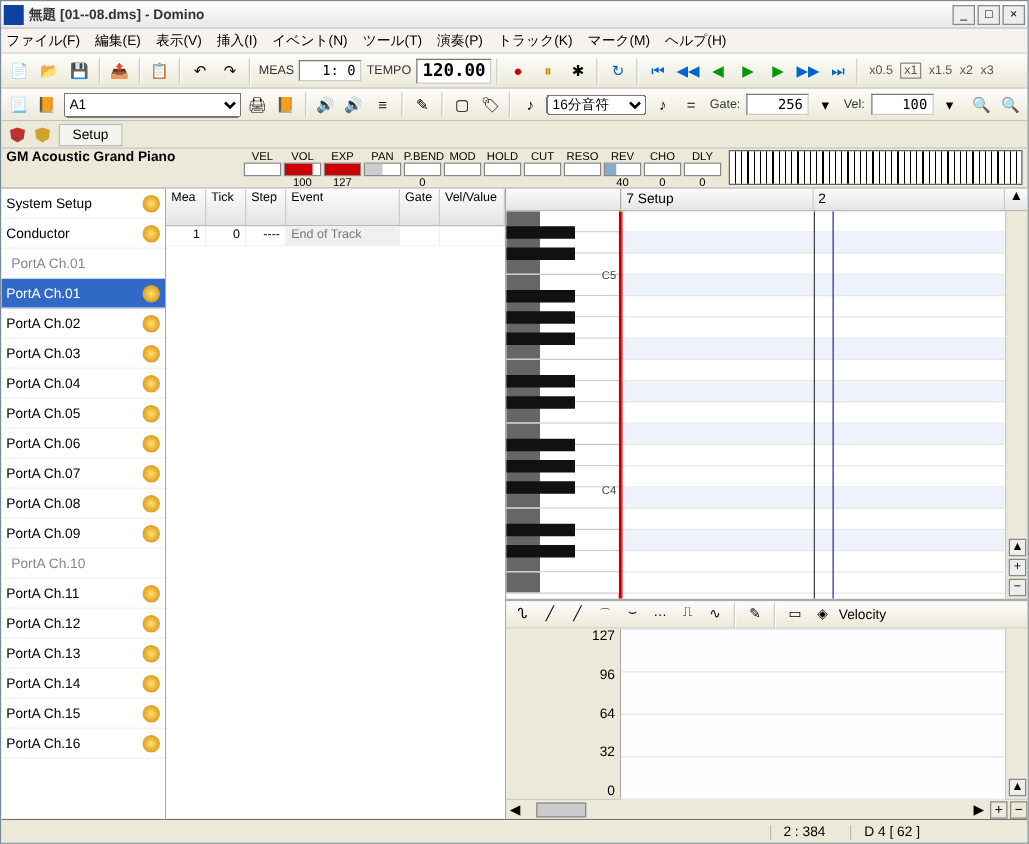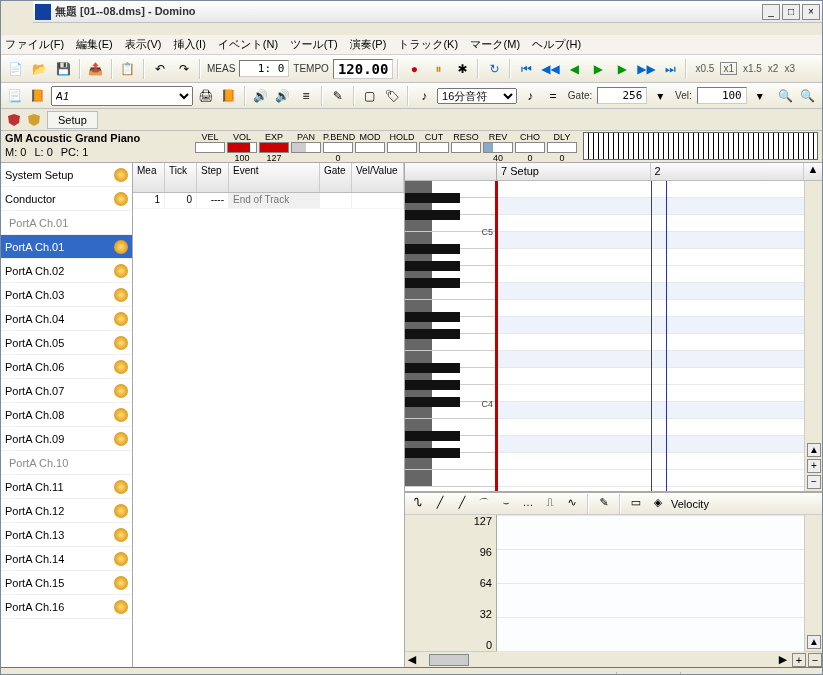--- a/index.html
+++ b/index.html
@@ -1,30 +1,30 @@
 <!DOCTYPE html>
 <html><head>
 <meta charset="utf-8">
 <style>
 * { box-sizing: border-box; margin: 0; padding: 0; font-family: "MS UI Gothic", sans-serif; font-size: 11px; }
 body { background: #ece9d8; width: 823px; height: 675px; overflow: hidden; border: 1px solid #7a8a99; }
-.titlebar { height: 22px; background: linear-gradient(#fff,#e8e8e8); border-bottom: 1px solid #c0c0c0; display: flex; align-items: center; padding: 0 2px; margin-left: 32px; }
+.titlebar { height: 22px; background: linear-gradient(#fff,#e8e8e8); border-bottom: 1px solid #c0c0c0; display: flex; align-items: center; padding: 0 2px; }
 .titlebar .appicon { width: 16px; height: 16px; background: #1040a0; margin-right: 4px; }
 .titlebar .title { flex: 1; font-weight: bold; color: #333; }
 .winbtn { width: 18px; height: 16px; border: 1px solid #888; background: #eee; margin-left: 2px; text-align: center; line-height: 14px; font-family: Arial; font-size: 10px; cursor: pointer; }
-.menubar { height: 20px; background: #f6f3ee; display: flex; align-items: center; padding: 0 4px; border-bottom: 1px solid #d0d0d0; margin-top: 12px; }
+.menubar { height: 20px; background: #f6f3ee; display: flex; align-items: center; padding: 0 4px; border-bottom: 1px solid #d0d0d0; }
 .menubar span { margin-right: 12px; cursor: pointer; }
 .toolbar { height: 28px; background: linear-gradient(#fdfdfb,#ece9d8); border-bottom: 1px solid #c0c0c0; display: flex; align-items: center; padding: 2px 4px; gap: 2px; }
 .tbtn { width: 22px; height: 22px; border: 1px solid transparent; display: inline-flex; align-items: center; justify-content: center; cursor: pointer; font-size: 12px; }
 .sep { width: 2px; height: 20px; border-left: 1px solid #ccc; border-right: 1px solid #fff; margin: 0 2px; }
 .lbl { font-size: 10px; color: #333; margin: 0 2px; }
 .numbox { background: #fff; border: 1px inset #ccc; padding: 1px 4px; min-width: 50px; text-align: right; font-family: monospace; }
 .zoom { font-size: 10px; color: #555; margin-left: 4px; cursor: pointer; }
 .toolbar2 { height: 26px; background: linear-gradient(#fdfdfb,#ece9d8); border-bottom: 1px solid #c0c0c0; display: flex; align-items: center; padding: 2px 4px; gap: 3px; }
-select.patch { width: 160px; height: 20px; font-size: 11px; font-style: italic; }
+select.patch { width: 160px; height: 20px; font-size: 11px; }
 .setuprow { height: 22px; display: flex; align-items: center; padding: 2px 6px; gap: 6px; background: #ece9d8; border-bottom: 1px solid #c0c0c0; }
 .shield { width: 14px; height: 14px; }
 .setupbtn { background: #f5f5f0; border: 1px solid #bbb; padding: 2px 10px; cursor: pointer; }
 .ccbar { height: 32px; background: #ece9d8; border-bottom: 1px solid #aaa; display: flex; align-items: flex-start; padding: 1px 4px; }
 .patchname { font-weight: bold; font-size: 11px; width: 190px; }
 .ccgrid { display: flex; gap: 2px; font-size: 9px; }
 .cccell { width: 30px; }
 .cccell .h { text-align: center; font-size: 9px; }
 .cccell .bar { height: 11px; border: 1px solid #888; background: #fff; position: relative; }
 .cccell .bar .fill { position: absolute; left: 0; top: 0; bottom: 0; }
@@ -169,25 +169,20 @@
     </svg>
   <svg class="shield" viewBox="0 0 14 14">
       <path d="M7 1 L13 3 L12 10 L7 13 L2 10 L1 3 Z" fill="#d0a030"></path>
     </svg>
   <button class="setupbtn">Setup</button>
 </div>
 
 <div class="ccbar">
   <div>
     <div class="patchname">GM Acoustic Grand Piano</div>
-    <div class="mlp">
-      <span>M:    0</span>
-      <span>L:    0</span>
-      <span>PC:    1</span>
-    </div>
   </div>
   <div class="ccgrid" id="ccgrid">
       <div class="cccell">
         <div class="h">VEL</div>
         <div class="bar">
           <div class="fill" style="width:0%;background:#fff;"></div>
         </div>
         <div class="h"></div>
       </div>
       <div class="cccell">

